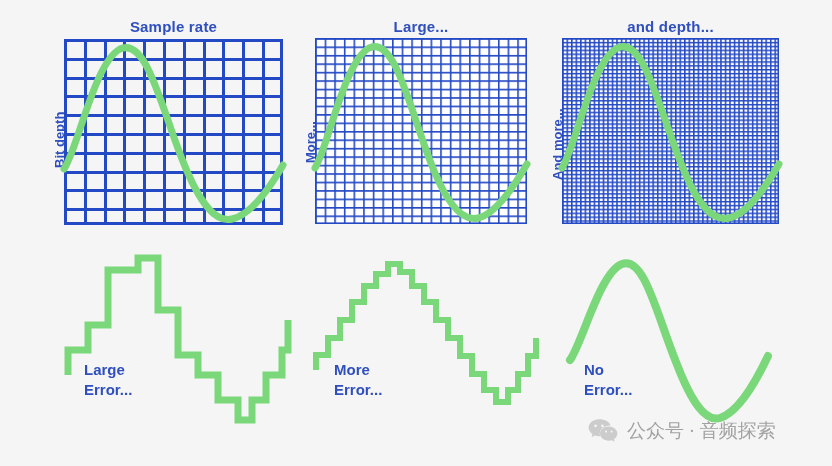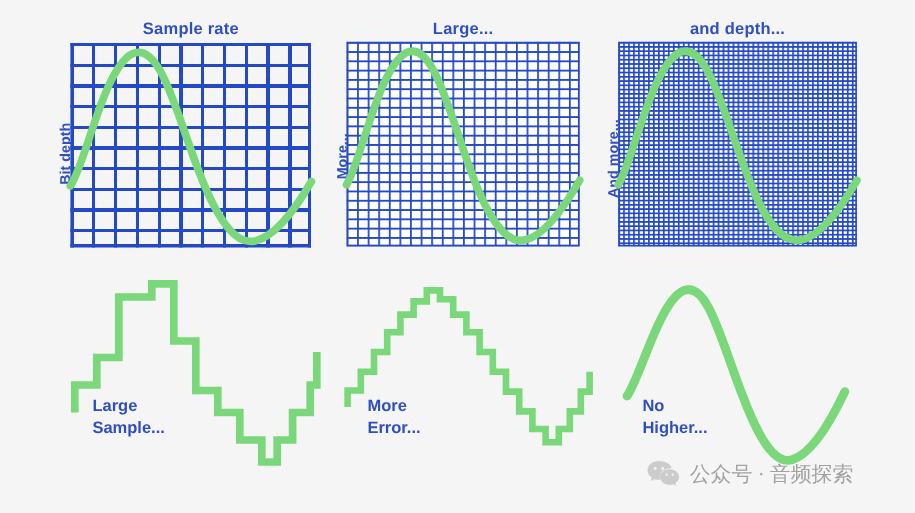--- a/index.html
+++ b/index.html
@@ -157,42 +157,42 @@
     </div>
   </div>
 
   <div class="panel">
     <svg style="position:absolute; left:60px; top:250px;" width="235" height="190" viewBox="0 0 235 190">
       <path d="M 8 125 L 8 100 L 28 100 L 28 75 L 48 75 L 48 20 L 78 20 L 78 8 L 98 8
                L 98 60 L 118 60 L 118 105 L 138 105 L 138 125 L 158 125 L 158 150 L 178 150
                L 178 170 L 192 170 L 192 150 L 206 150 L 206 125 L 222 125 L 222 100 L 228 100 L 228 70" fill="none" stroke="#7ad87a" stroke-width="7" stroke-linecap="butt" stroke-linejoin="miter"></path>
     </svg>
     <div class="err-label" style="left:84px; top:360px;">Large
-Sample...</div>
+Error...</div>
   </div>
 
   <div class="panel">
     <svg style="position:absolute; left:310px; top:250px;" width="230" height="190" viewBox="0 0 230 190">
       <path d="M 6 120 L 6 105 L 18 105 L 18 88 L 30 88 L 30 70 L 42 70 L 42 52 L 54 52
                L 54 36 L 66 36 L 66 24 L 78 24 L 78 14 L 90 14 L 90 22 L 102 22 L 102 36
                L 114 36 L 114 52 L 126 52 L 126 70 L 138 70 L 138 88 L 150 88 L 150 106
                L 162 106 L 162 124 L 174 124 L 174 140 L 186 140 L 186 152 L 198 152
                L 198 140 L 208 140 L 208 124 L 218 124 L 218 106 L 226 106 L 226 88" fill="none" stroke="#7ad87a" stroke-width="6" stroke-linecap="butt" stroke-linejoin="miter"></path>
     </svg>
     <div class="err-label" style="left:334px; top:360px;">More
 Error...</div>
   </div>
 
   <div class="panel">
     <svg style="position:absolute; left:560px; top:250px;" width="240" height="190" viewBox="0 0 240 190">
       <path d="M 10 110 C 22 94, 40 22, 62 14 C 84 6, 96 62, 116 112 C 132 154, 146 172, 160 168
                C 176 163, 192 140, 208 106" fill="none" stroke="#7ad87a" stroke-width="8" stroke-linecap="round" stroke-linejoin="round"></path>
     </svg>
     <div class="err-label" style="left:584px; top:360px;">No
-Higher...</div>
+Error...</div>
   </div>
 
   <div class="watermark" style="left:588px; top:418px;">
     <svg class="wm-logo" width="30" height="26" viewBox="0 0 30 26">
       <g fill="#c9c9c9">
         <path d="M11 1.2 C5.2 1.2 0.6 5 0.6 9.6 c0 2.6 1.5 4.9 3.8 6.4 L3.6 19.3 l3.3-1.7
                  c1.3 0.4 2.7 0.6 4.1 0.6 0.4 0 0.8 0 1.2-0.05 -0.25-0.8-0.4-1.6-0.4-2.45
                  0-4.5 4.4-8.1 9.8-8.1 0.35 0 0.7 0.02 1.05 0.05 C21.7 3.9 16.9 1.2 11 1.2 z"></path>
         <path d="M29.4 15.6 c0-3.9-3.9-7.1-8.7-7.1 -4.8 0-8.7 3.2-8.7 7.1 0 3.9 3.9 7.1 8.7 7.1
                  1.1 0 2.2-0.18 3.2-0.5 l2.8 1.5 -0.65-2.6 c2.05-1.3 3.35-3.3 3.35-5.5 z"></path>

